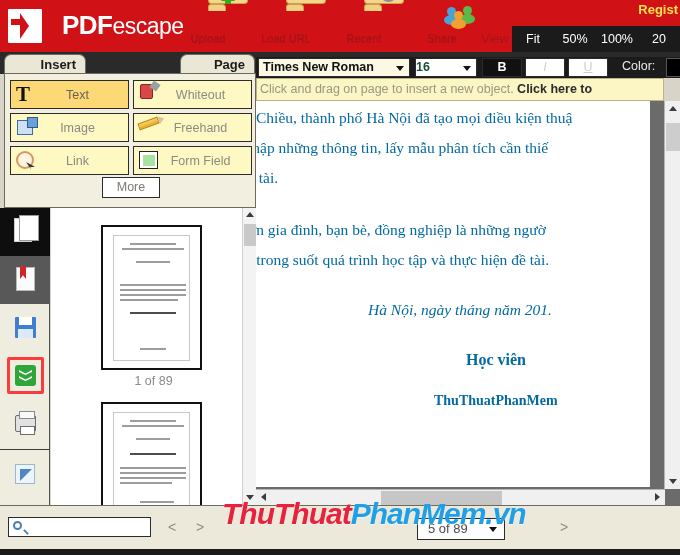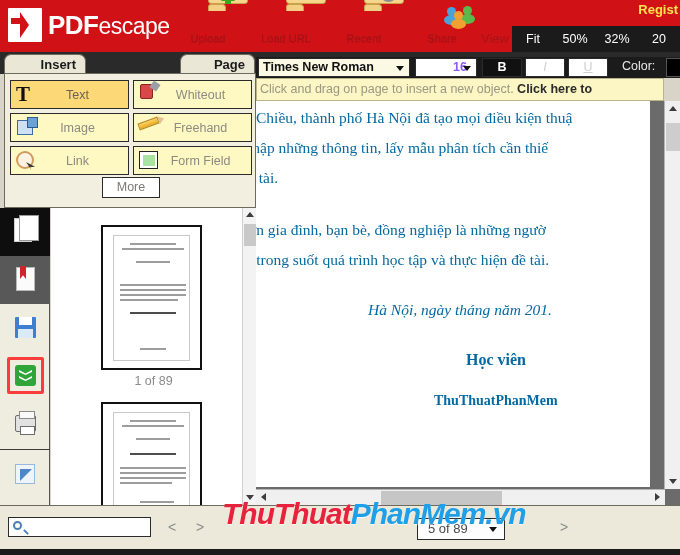--- a/index.html
+++ b/index.html
@@ -18,21 +18,21 @@
 
   
   .header {
     position: absolute; left: 0; top: 0;
     width: 680px; height: 52px;
     background: #d01217;
     overflow: hidden;
   }
   .logo {
     position: absolute; left: 8px; top: 8px;
-    display: flex; align-items: flex-start; gap: 6px;
+    display: flex; align-items: center; gap: 20px;
   }
   .logo-mark {
     width: 34px; height: 34px;
     background: #ffffff;
     position: relative;
     border-radius: 1px;
   }
   .logo-mark::before {
     content: "";
     position: absolute; left: 3px; top: 10px;
@@ -351,23 +351,23 @@
     border-right: 4px solid transparent;
     border-top: 5px solid #111;
   }
   .sizesel {
     position: absolute; left: 159px; top: 1px;
     width: 62px; height: 19px;
     background: #ffffff;
     border: 1px solid #2b2b2b;
     font-size: 12.5px;
     font-weight: bold;
-    color: #8b5cf6;
+    color: #14532d;
     line-height: 17px;
-    text-align: right;
+    text-align: left;
     padding-right: 9px;
     cursor: pointer;
   }
   .styleb {
     position: absolute; top: 1px;
     width: 40px; height: 19px;
     border: 1px solid #2b2b2b;
     background: #ffffff;
     font-size: 12.5px;
     text-align: center;
@@ -802,21 +802,21 @@
     </div>
 
     <div class="register">Regist</div>
   </div>
 
   <div class="viewlabel">View</div>
 
   <div class="zoomstrip">
     <span class="zitem">Fit</span>
     <span class="zitem">50%</span>
-    <span class="zitem">32%</span>
+    <span class="zitem">100%</span>
     <span class="zitem">20</span>
   </div>
 
   <div class="tabrow">
     <div class="tab t-insert">Insert</div>
     <div class="tab t-page">Page</div>
   </div>
 
   <div class="toolpanel">
     <div class="toolgrid">

